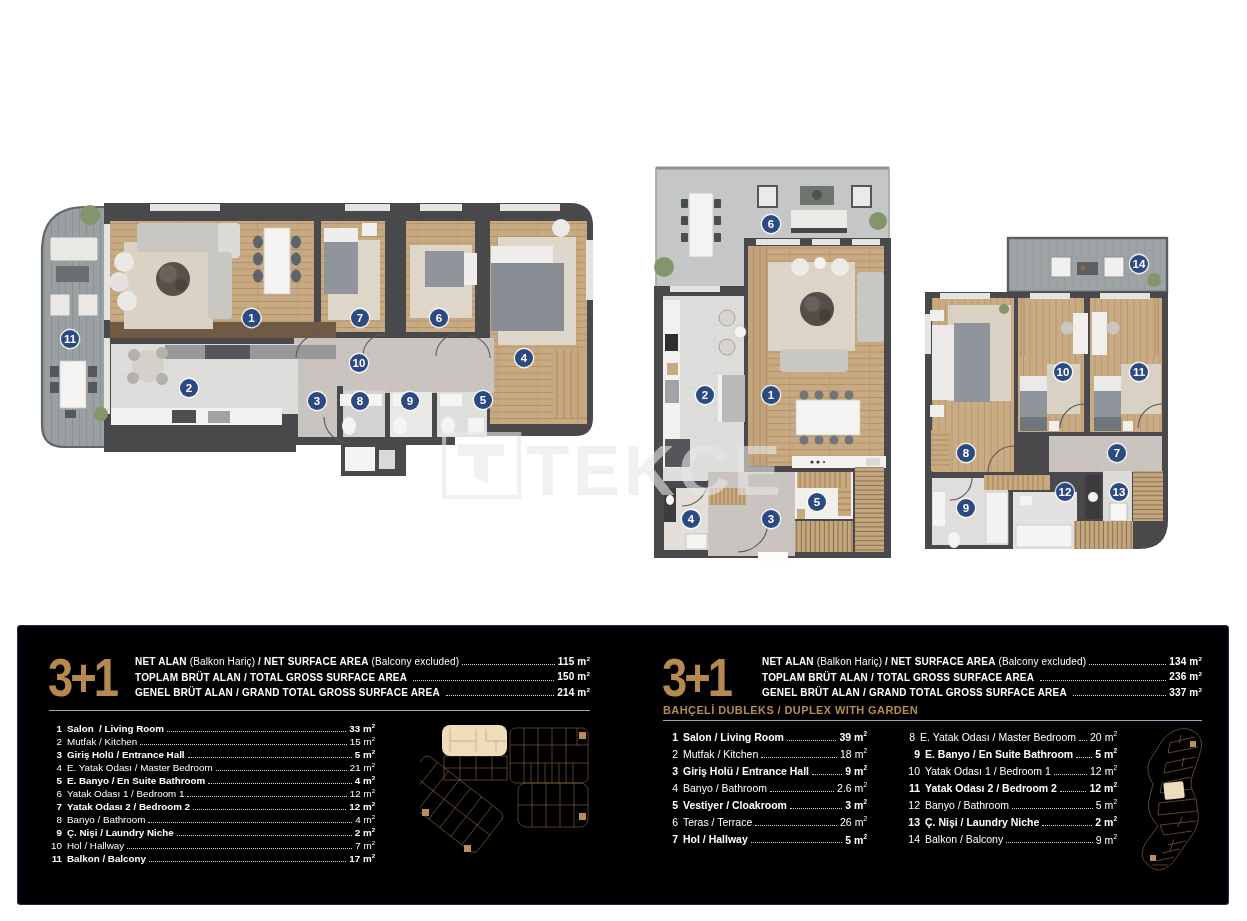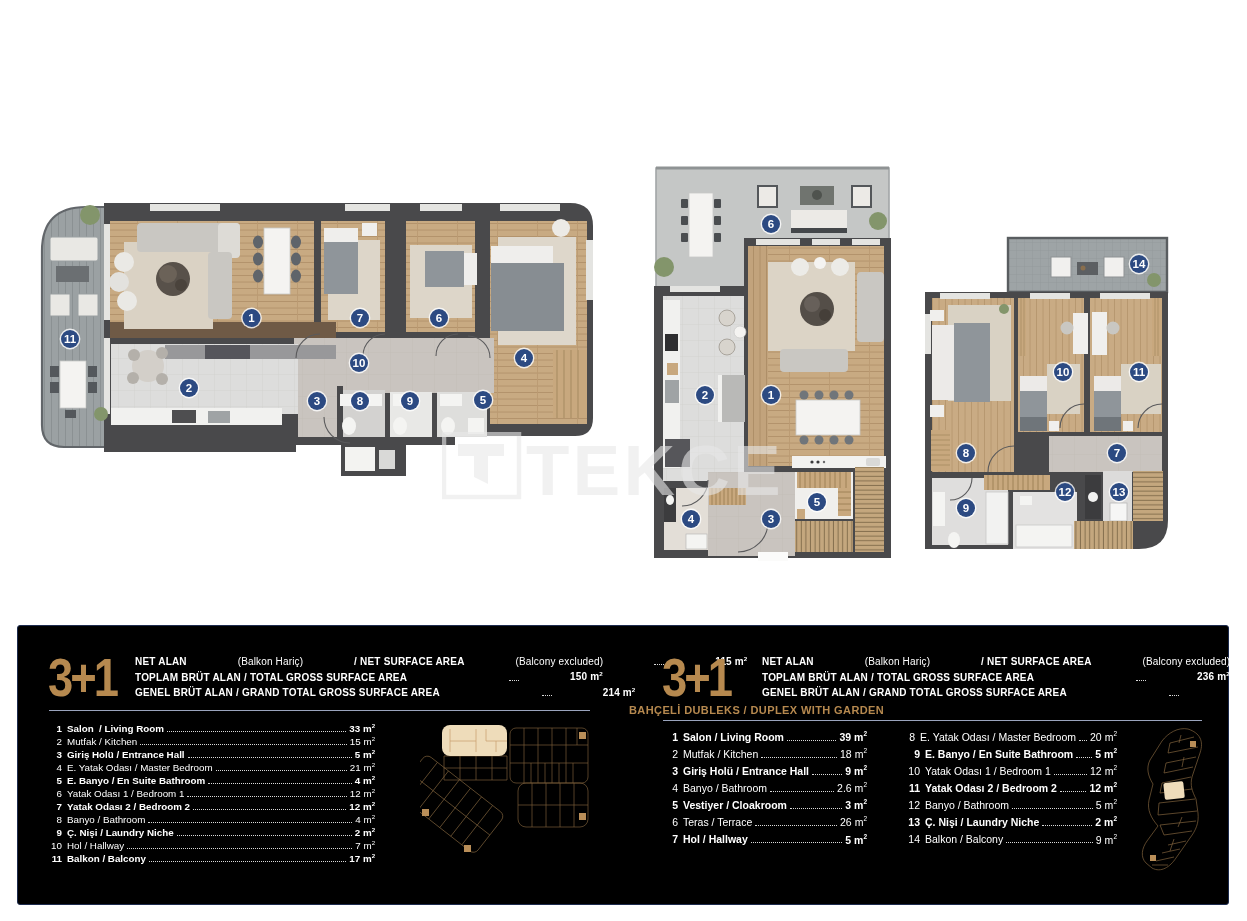--- a/index.html
+++ b/index.html
@@ -1,21 +1,21 @@
 <!DOCTYPE html>
 <html><head><meta charset="utf-8">
 <style>
 html,body{margin:0;padding:0;background:#fff;}
 body{width:1247px;height:921px;position:relative;overflow:hidden;font-family:"Liberation Sans",sans-serif;}
 .abs{position:absolute;}
 
 #panel{left:17px;top:625px;width:1210px;height:278px;background:#000000;border:1px solid #1d2b4e;border-radius:3px;}
 .t31{position:absolute;color:#b6894f;font-weight:bold;font-size:54px;letter-spacing:-3.5px;line-height:1;transform:scaleX(.84);transform-origin:left top;}
 .hdr{position:absolute;color:#fff;font-size:10px;letter-spacing:.15px;}
-.hrow{display:flex;align-items:baseline;height:15.4px;white-space:nowrap;gap:48px;}
+.hrow{display:flex;align-items:baseline;height:15.4px;white-space:nowrap;}
 .hrow b{letter-spacing:.2px;}
 .dots{flex:1;border-bottom:1.7px dotted rgba(255,255,255,.85);margin:0 3px 2.5px 3px;min-width:10px;}
 .dots2{flex:1;border-bottom:1.6px dotted rgba(255,255,255,.85);margin:0 3px 2px 3px;min-width:8px;}
 .val{font-weight:bold;white-space:nowrap;}
 .list{position:absolute;color:#fff;}
 .lrow{display:flex;align-items:baseline;white-space:nowrap;}
 .num{text-align:right;margin-right:5px;}
 .tan{color:#b6894f;font-weight:bold;}
 sup{font-size:.62em;}
 </style></head>
@@ -583,21 +583,21 @@
   <rect x="22" y="0" width="65" height="31" rx="8" fill="#eedcba"></rect>
   <path d="M30,4 V27 M30,16 H56 M56,4 V27 M66,4 V16 M76,16 V27 M66,16 H87" stroke="#c8a06e" stroke-width="0.9" fill="none" opacity=".8"></path>
   </svg></div>
 
   <div class="t31" style="left:644px;top:24px;">3+1</div>
   <div class="hdr" style="left:744px;top:29px;width:440px;">
     <div class="hrow"><b>NET ALAN</b>&nbsp;(Balkon Hariç)&nbsp;<b>/ NET SURFACE AREA</b>&nbsp;(Balcony excluded)<span class="dots"></span><span class="val">134&nbsp;m<sup>2</sup></span></div>
     <div class="hrow"><b>TOPLAM BRÜT ALAN / TOTAL GROSS SURFACE AREA</b>&nbsp;<span class="dots"></span><span class="val">236&nbsp;m<sup>2</sup></span></div>
     <div class="hrow"><b>GENEL BRÜT ALAN / GRAND TOTAL GROSS SURFACE AREA</b>&nbsp;<span class="dots"></span><span class="val">337&nbsp;m<sup>2</sup></span></div>
   </div>
-  <div class="abs tan" style="left:611px;top:78px;font-size:11px;letter-spacing:.4px;">BAHÇELİ DUBLEKS / DUPLEX WITH GARDEN</div>
+  <div class="abs tan" style="left:645px;top:78px;font-size:11px;letter-spacing:.4px;">BAHÇELİ DUBLEKS / DUPLEX WITH GARDEN</div>
   <div class="abs" style="left:645px;top:94px;width:539px;border-top:1px solid #9aa4bd;"></div>
   <div class="list" style="left:644px;top:104px;width:205px;font-size:10.5px;">
     <div class="lrow" style="height:17.1px;">
         <b class="num" style="width:16px;">1</b>
         <b>Salon / Living Room</b>
         <span class="dots2"></span>
         <span class="val">39&nbsp;m<sup>2</sup></span>
       </div>
     <div class="lrow" style="height:17.1px;"><span class="num" style="width:16px;">2</span>Mutfak / Kitchen<span class="dots2"></span><span style="white-space:nowrap;">18&nbsp;m<sup>2</sup></span></div>
     <div class="lrow" style="height:17.1px;">

